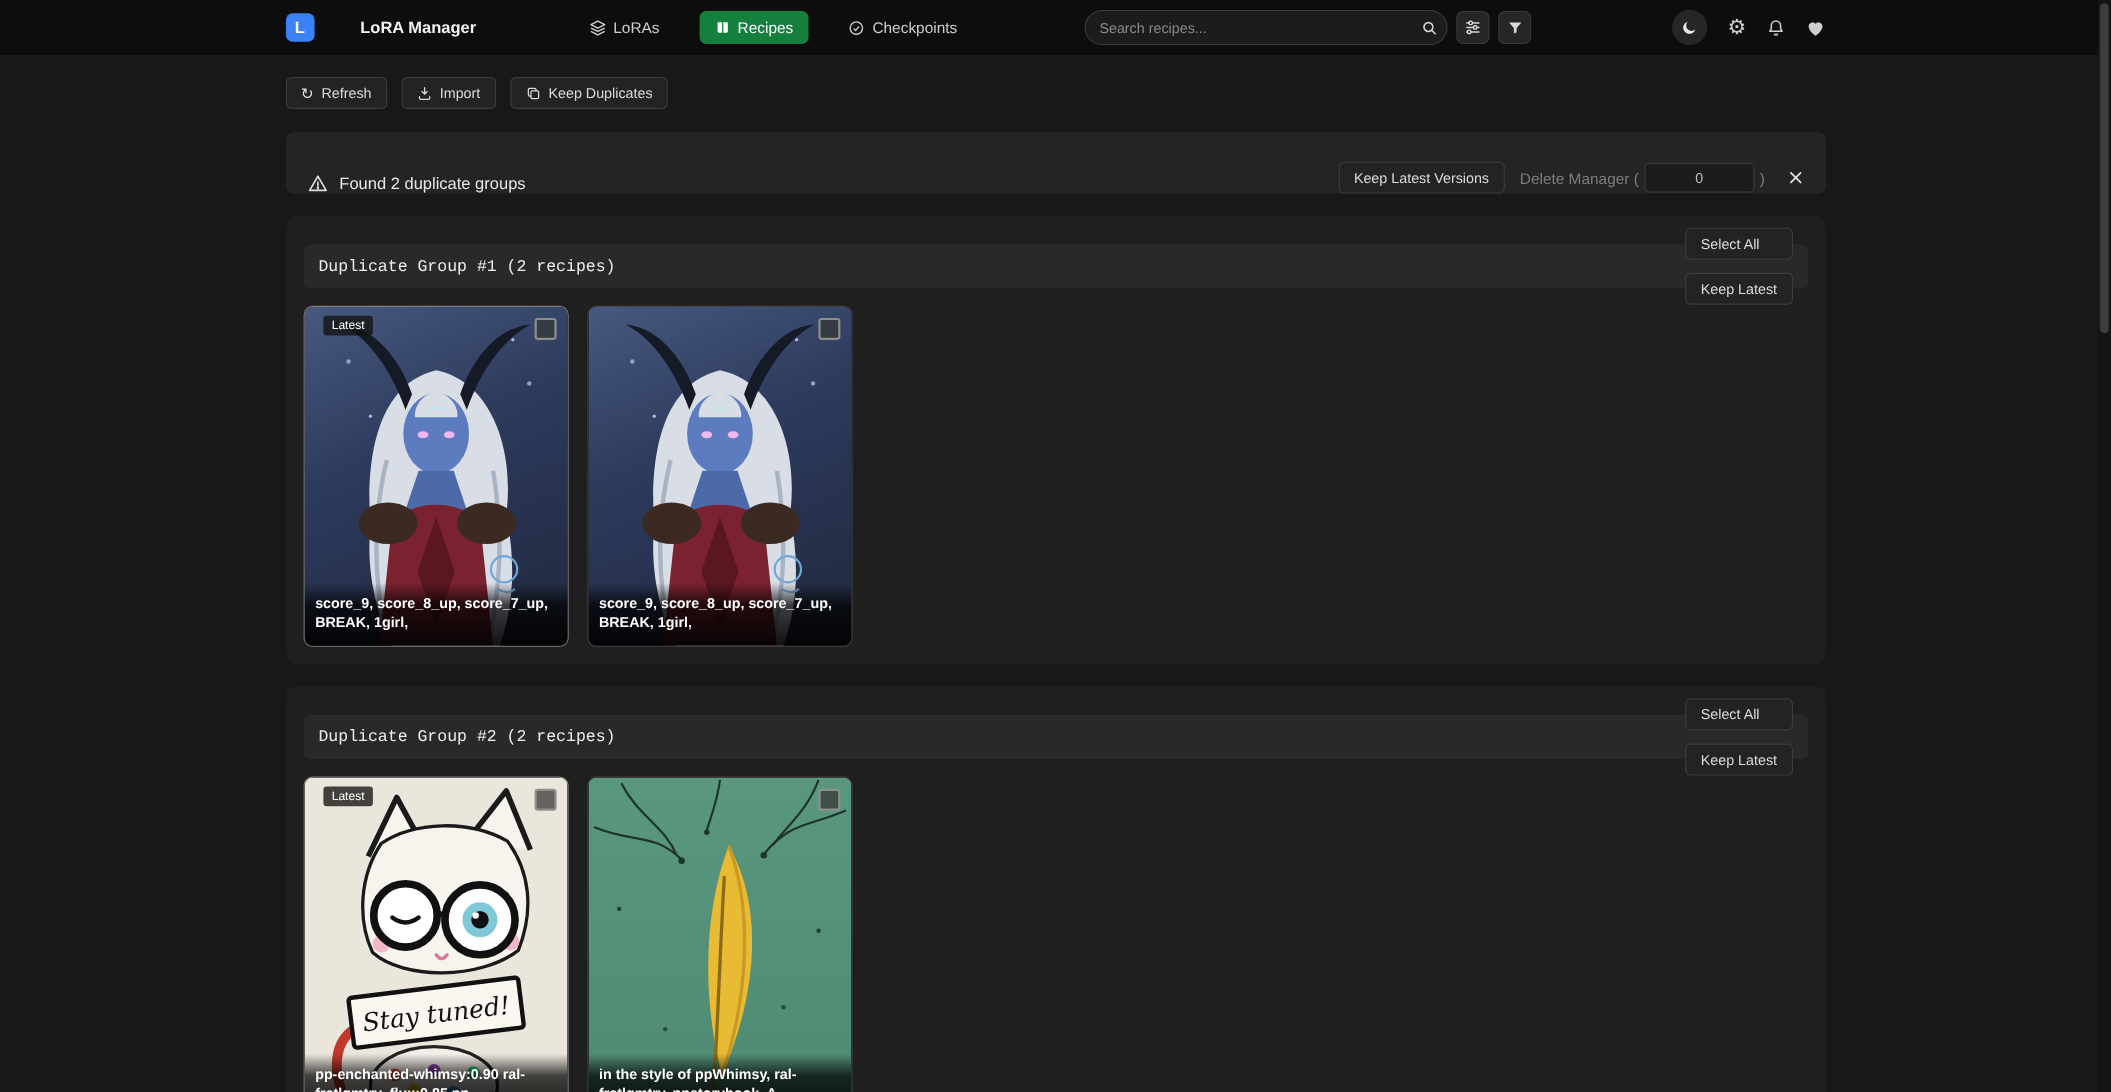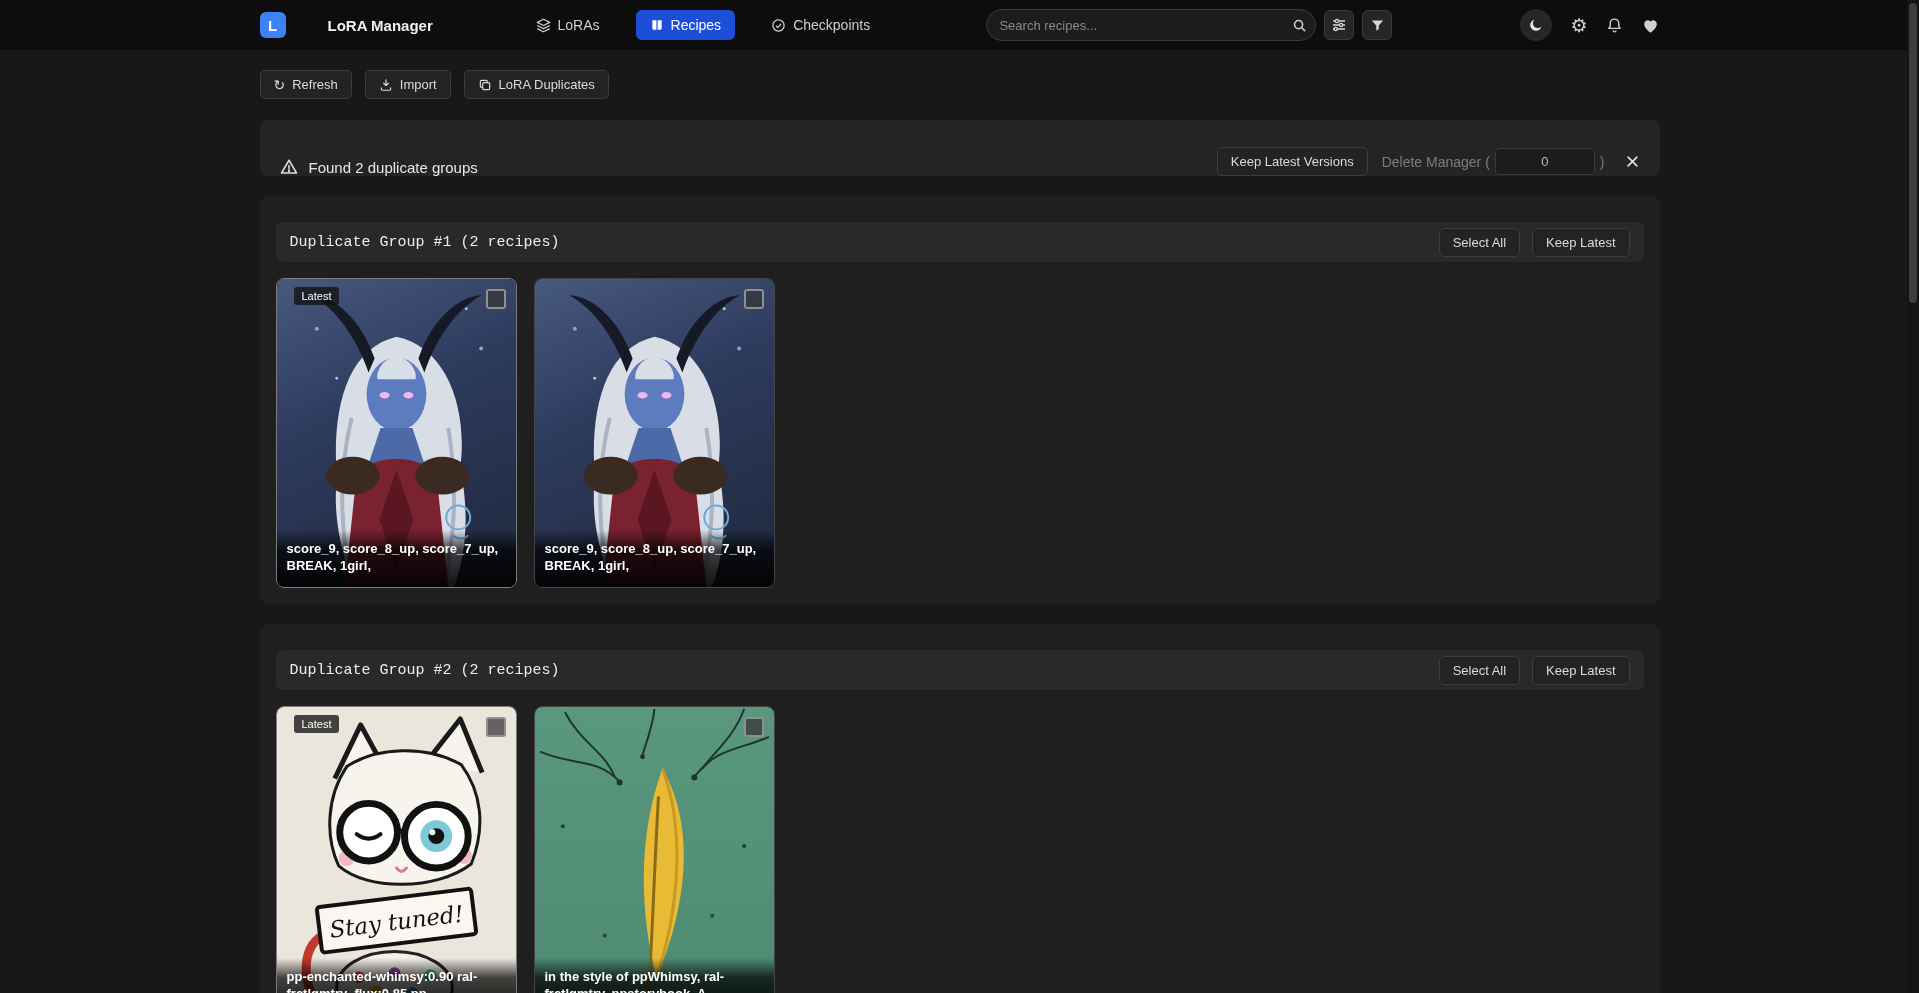--- a/index.html
+++ b/index.html
@@ -15,21 +15,21 @@
   
   .nav { height:50px; background:#0d0d0d; }
   .nav-inner { display:flex; align-items:center; height:50px; }
   .brand { display:flex; align-items:center; gap:10px; width:230px; }
   .logo { width:26px; height:26px; border-radius:6px; background:#3b82f6; color:#fff;
           display:flex; align-items:center; justify-content:center; font-weight:bold; font-size:15px; }
   .brand-title { font-size:15px; font-weight:bold; color:#f2f2f2;margin-left:32px; }
   .tabs { display:flex; align-items:center; gap:26px; margin-left:36px; }
   .tab { display:flex; align-items:center; gap:7px; font-size:14px; color:#cfcfcf;
          padding:6px 10px; border-radius:6px; cursor:pointer; white-space:nowrap; }
-  .tab.active { background:#1d4ed8; color:#fff; padding:7px 14px; }
+  .tab.active { background:#15803d; color:#fff; padding:7px 14px; }
   .tab svg { flex:0 0 auto; }
   .search-wrap { margin-left:auto; display:flex; align-items:center; gap:8px; }
   .search-box { position:relative; }
   .search-box input {
     width:330px; height:32px; background:#1c1c1c; border:1px solid #3a3a3a; border-radius:16px;
     color:#ddd; font-size:13px; padding:0 36px 0 12px; outline:none;
     font-family:"Liberation Sans", sans-serif;
   }
   .search-box input::placeholder { color:#8a8a8a; }
   .search-btn { position:absolute; right:4px; top:4px; width:26px; height:24px;
@@ -63,21 +63,21 @@
     color:#bdbdbd; font-size:13px; text-align:center; outline:none;
     font-family:"Liberation Sans", sans-serif;
   }
   .close-x { color:#e0e0e0; cursor:pointer; display:flex; align-items:center; margin-left:6px; }
 
   
   .group-panel { margin-top:20px; background:#1f1f1f; border-radius:9px; padding:26px 16px 16px; }
   .group-header { background:#292929; border-radius:6px; height:40px; display:flex;
     align-items:center; padding:0 14px; }
   .group-title { font-size:15px; color:#ededed;font-family:Liberation Mono, monospace; }
-  .group-actions { margin-left:auto; display:flex; gap:12px; }
+  .group-actions { margin-left:auto; display:flex; gap:12px;flex-direction:column; }
   .cards-row { display:flex; gap:17px; margin-top:16px; }
 
   .card { position:relative; width:241px; height:310px; border-radius:8px; overflow:hidden;
     border:1px solid #454545; background:#101010; cursor:pointer; }
   .card.latest { border-color:#7d7d7d; }
   .card-art { position:absolute; inset:0; }
   .card-art svg { width:100%; height:100%; display:block; }
   .card-badge { position:absolute; top:8px; left:7px; background:rgba(18,18,18,0.78);
     color:#fff; font-size:11px; padding:3px 8px; border-radius:3px;margin-left:10px; }
   .card-check { position:absolute; top:10px; right:10px; width:20px; height:20px;
@@ -195,21 +195,21 @@
       </span>
       <span>Import</span>
     </button>
     <button class="btn">
       <span style="display:flex">
         <svg width="14" height="14" viewBox="0 0 24 24" fill="none" stroke="currentColor" stroke-width="2">
             <rect x="8" y="8" width="12" height="12" rx="2"></rect>
             <path d="M16 8V6a2 2 0 0 0-2-2H6a2 2 0 0 0-2 2v8a2 2 0 0 0 2 2h2"></path>
           </svg>
       </span>
-      <span>LoRA Duplicates</span>
+      <span>Keep Duplicates</span>
     </button>
   </div>
 
   <div class="alert">
     <div class="alert-msg">
       <span style="display:flex">
         <svg width="18" height="18" viewBox="0 0 24 24" fill="none" stroke="#dcdcdc" stroke-width="2" stroke-linejoin="round">
             <path d="M12 3 22 20H2Z"></path>
             <path d="M12 10v5" stroke-linecap="round"></path>
             <circle cx="12" cy="17.4" r="0.6" fill="#dcdcdc"></circle>

